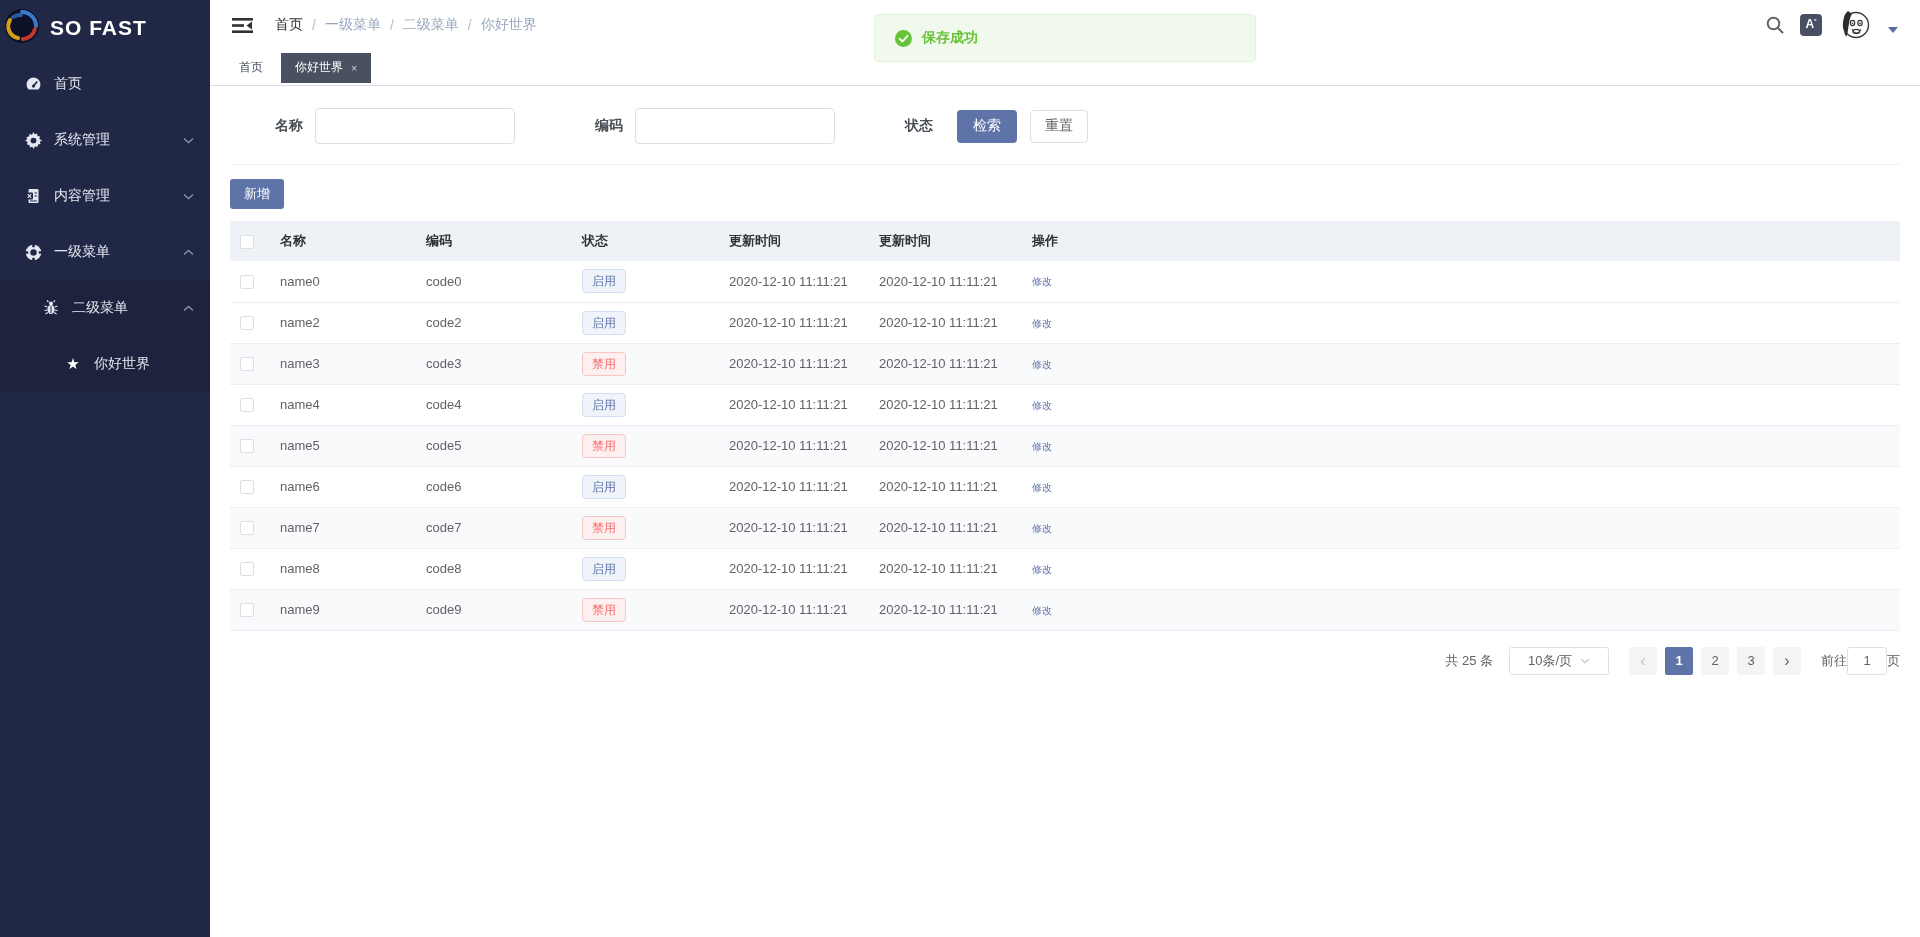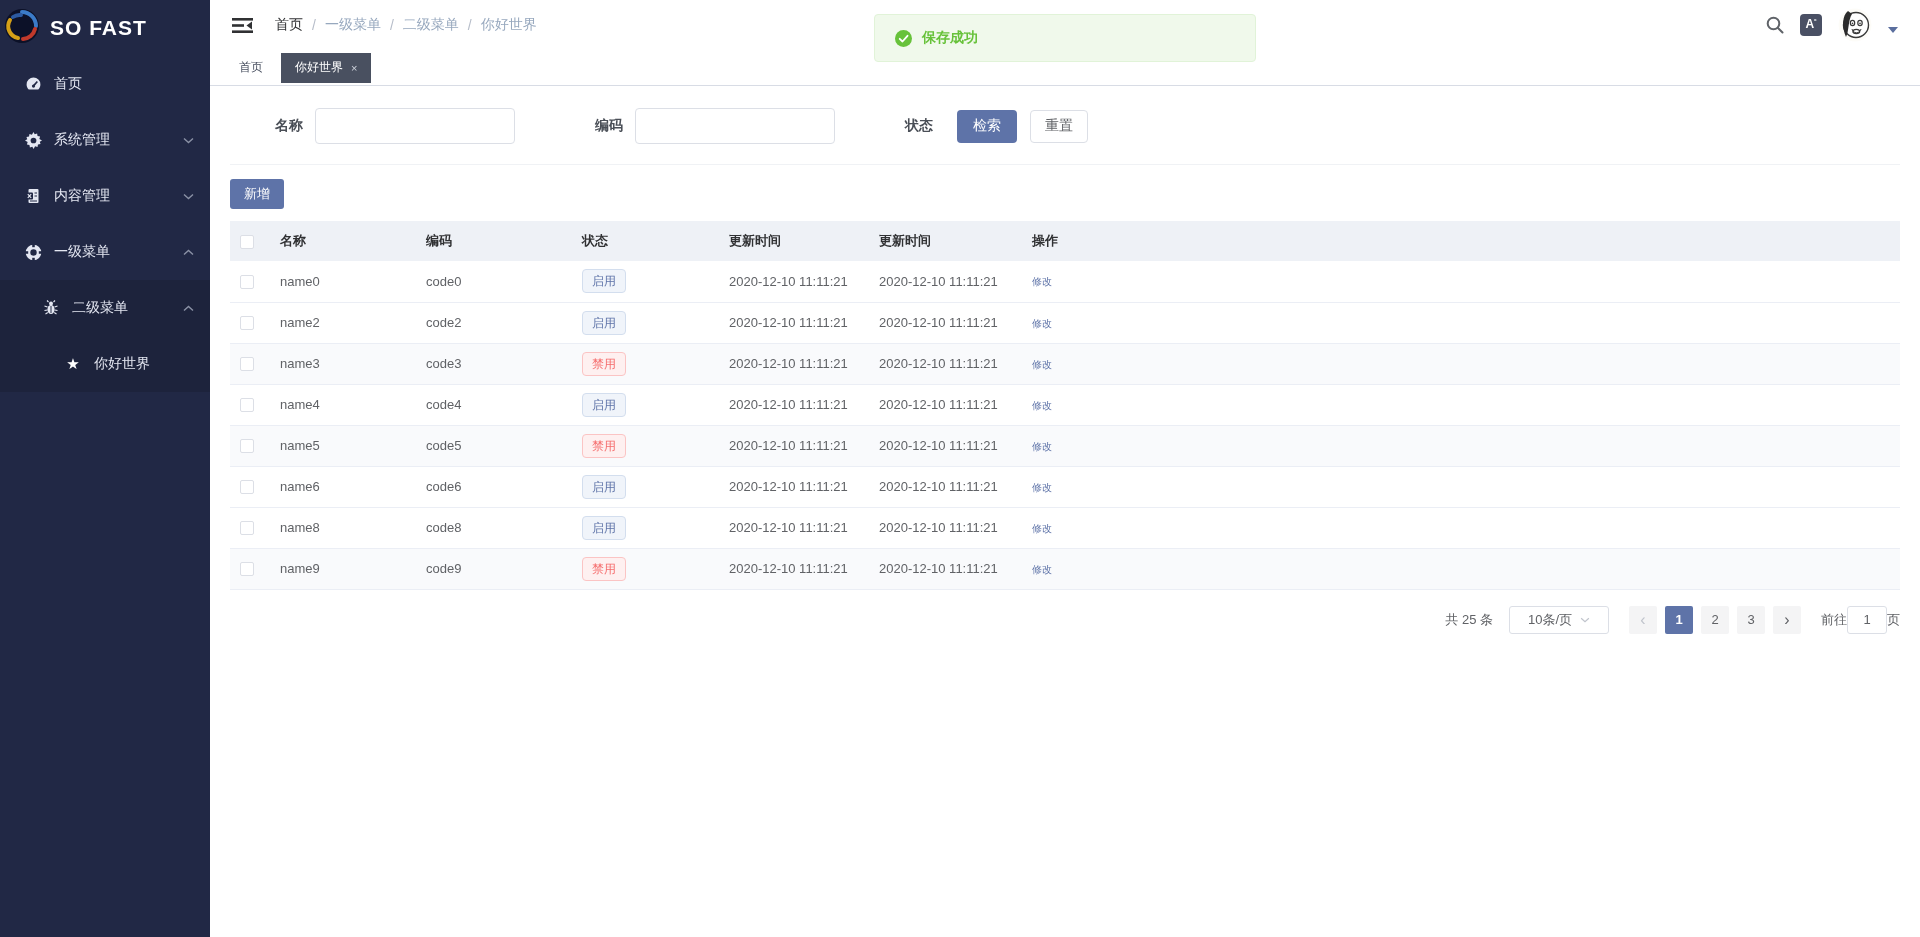--- a/index.html
+++ b/index.html
@@ -333,20 +333,29 @@
       </tr>
           <tr>
         <td><span class="checkbox"></span></td>
         <td>name6</td>
         <td>code6</td>
         <td><span class="tag tag-enabled">启用</span></td>
         <td>2020-12-10 11:11:21</td>
         <td>2020-12-10 11:11:21</td>
         <td><a class="action-link">修改</a></td>
       </tr>
+          <tr class="striped">
+        <td><span class="checkbox"></span></td>
+        <td>name7</td>
+        <td>code7</td>
+        <td><span class="tag tag-disabled">禁用</span></td>
+        <td>2020-12-10 11:11:21</td>
+        <td>2020-12-10 11:11:21</td>
+        <td><a class="action-link">修改</a></td>
+      </tr>
           <tr>
         <td><span class="checkbox"></span></td>
         <td>name8</td>
         <td>code8</td>
         <td><span class="tag tag-enabled">启用</span></td>
         <td>2020-12-10 11:11:21</td>
         <td>2020-12-10 11:11:21</td>
         <td><a class="action-link">修改</a></td>
       </tr>
           <tr class="striped">

